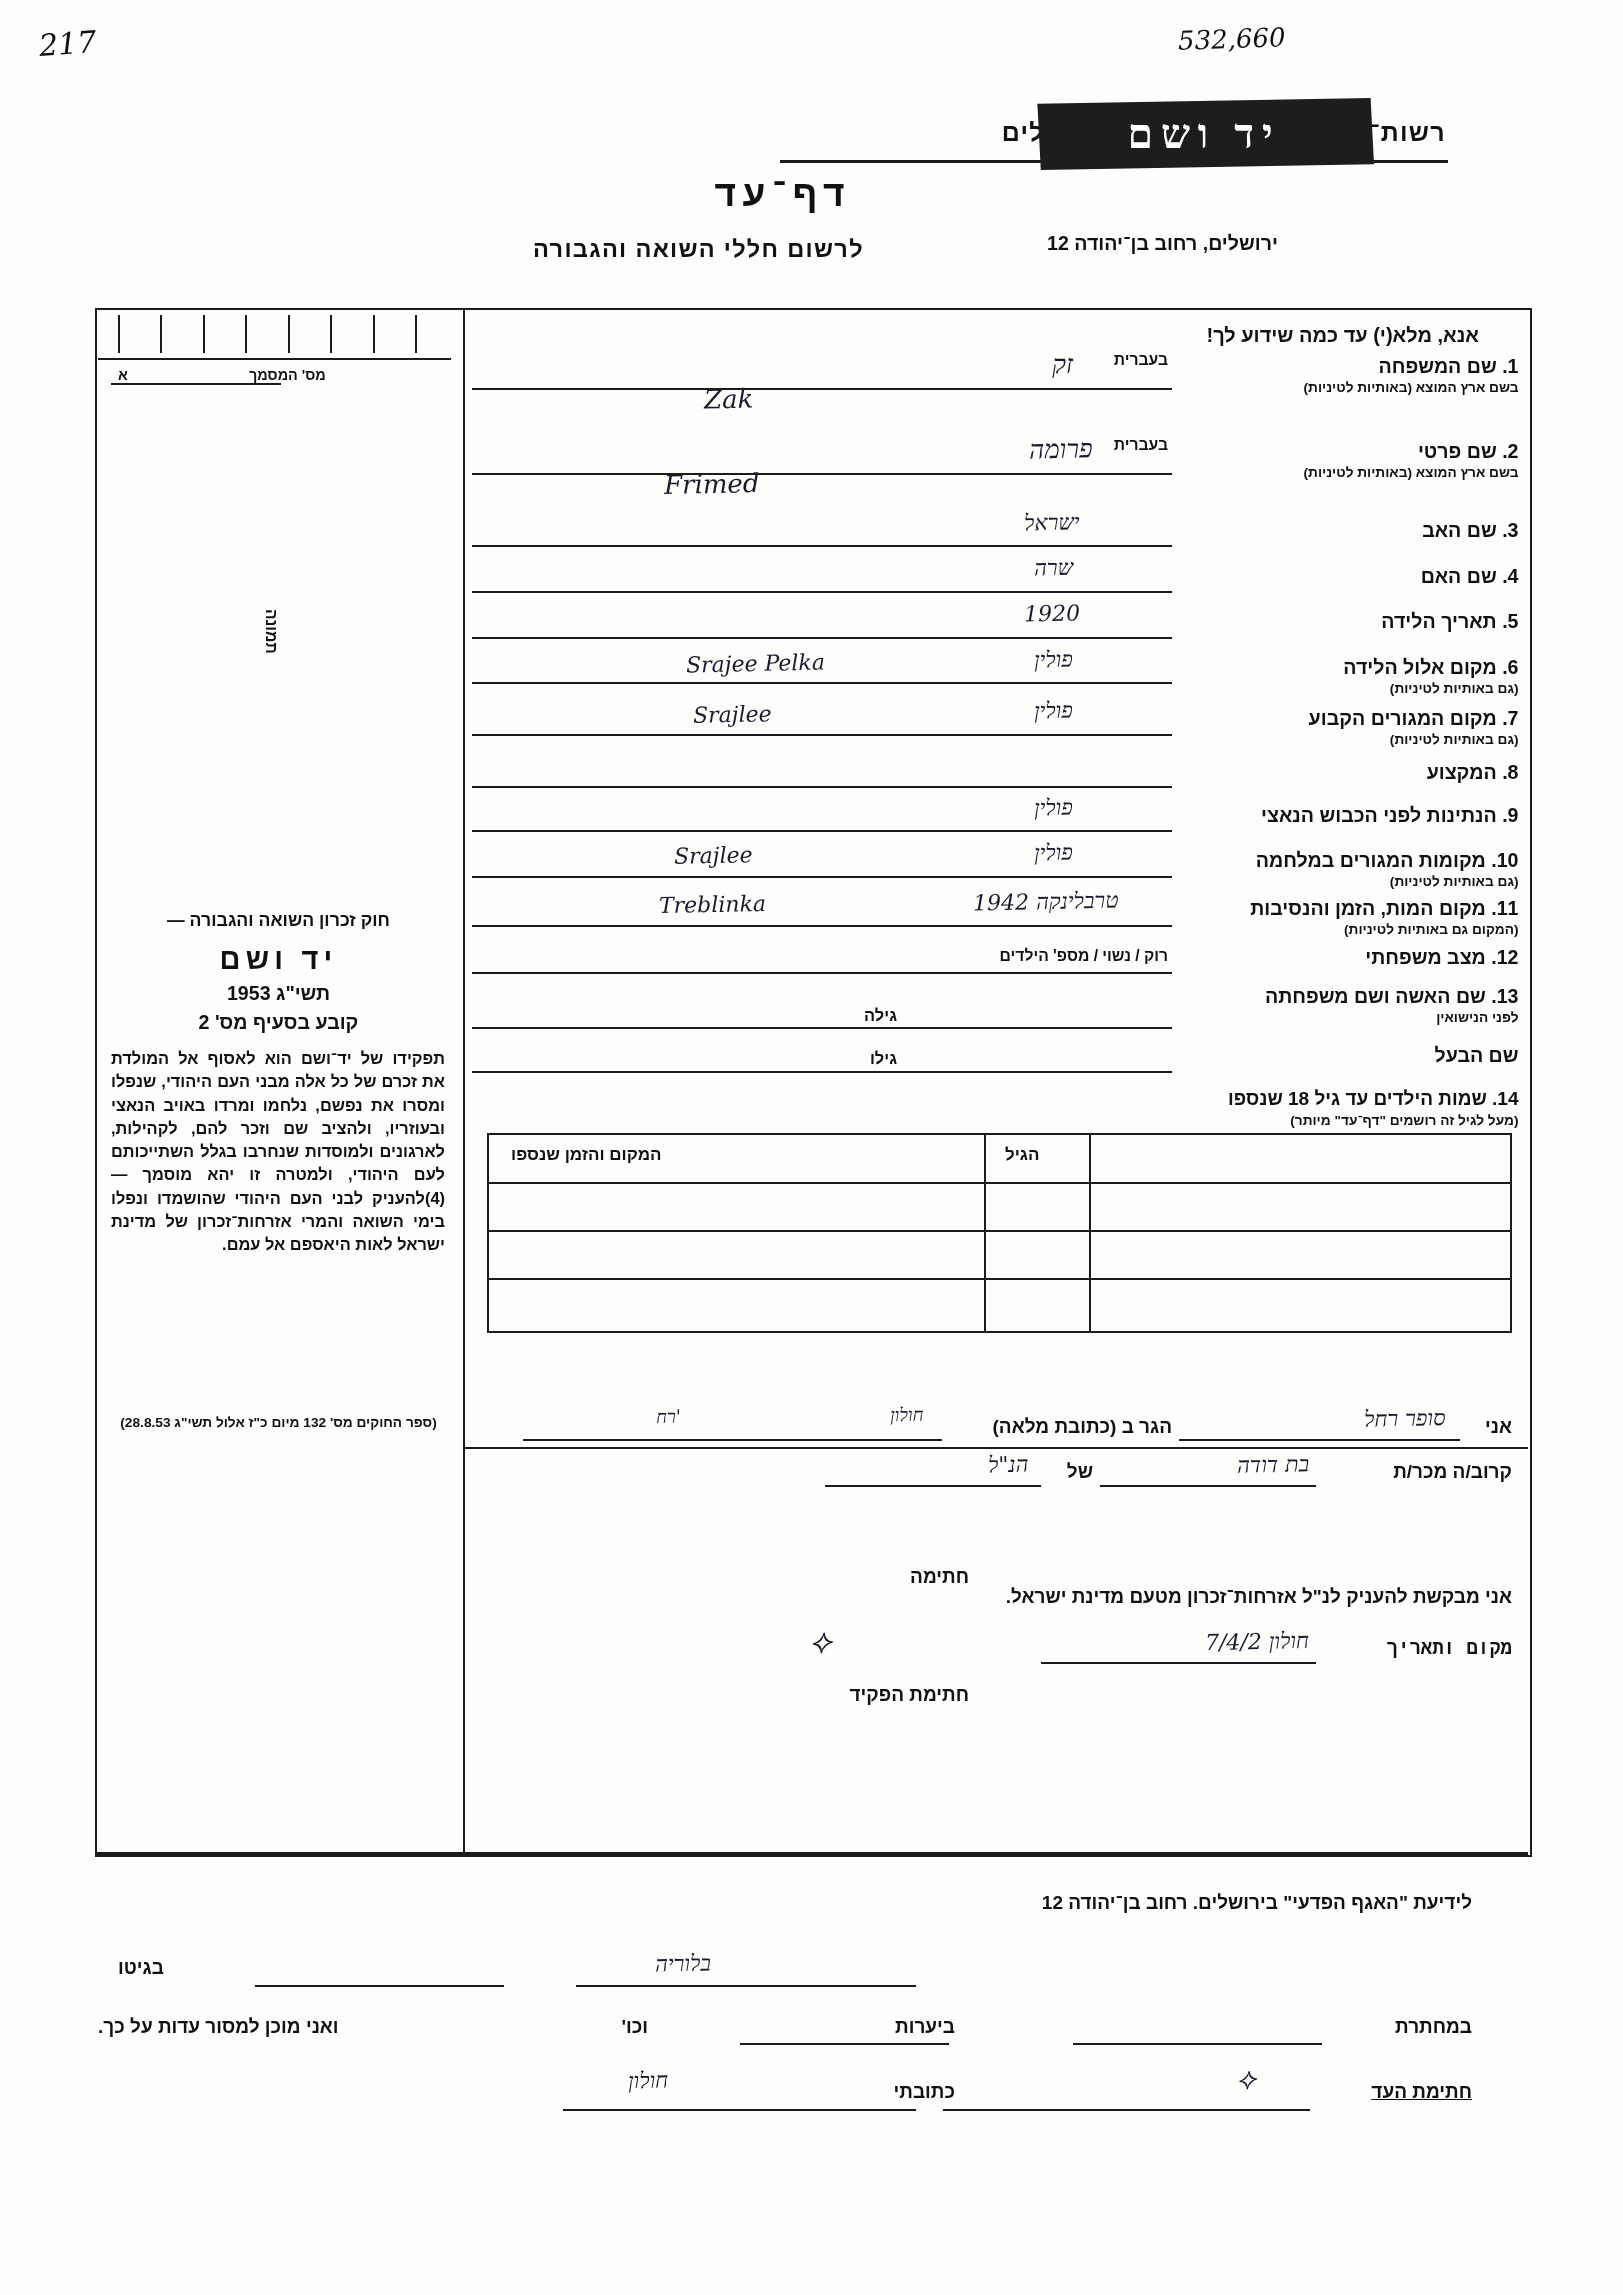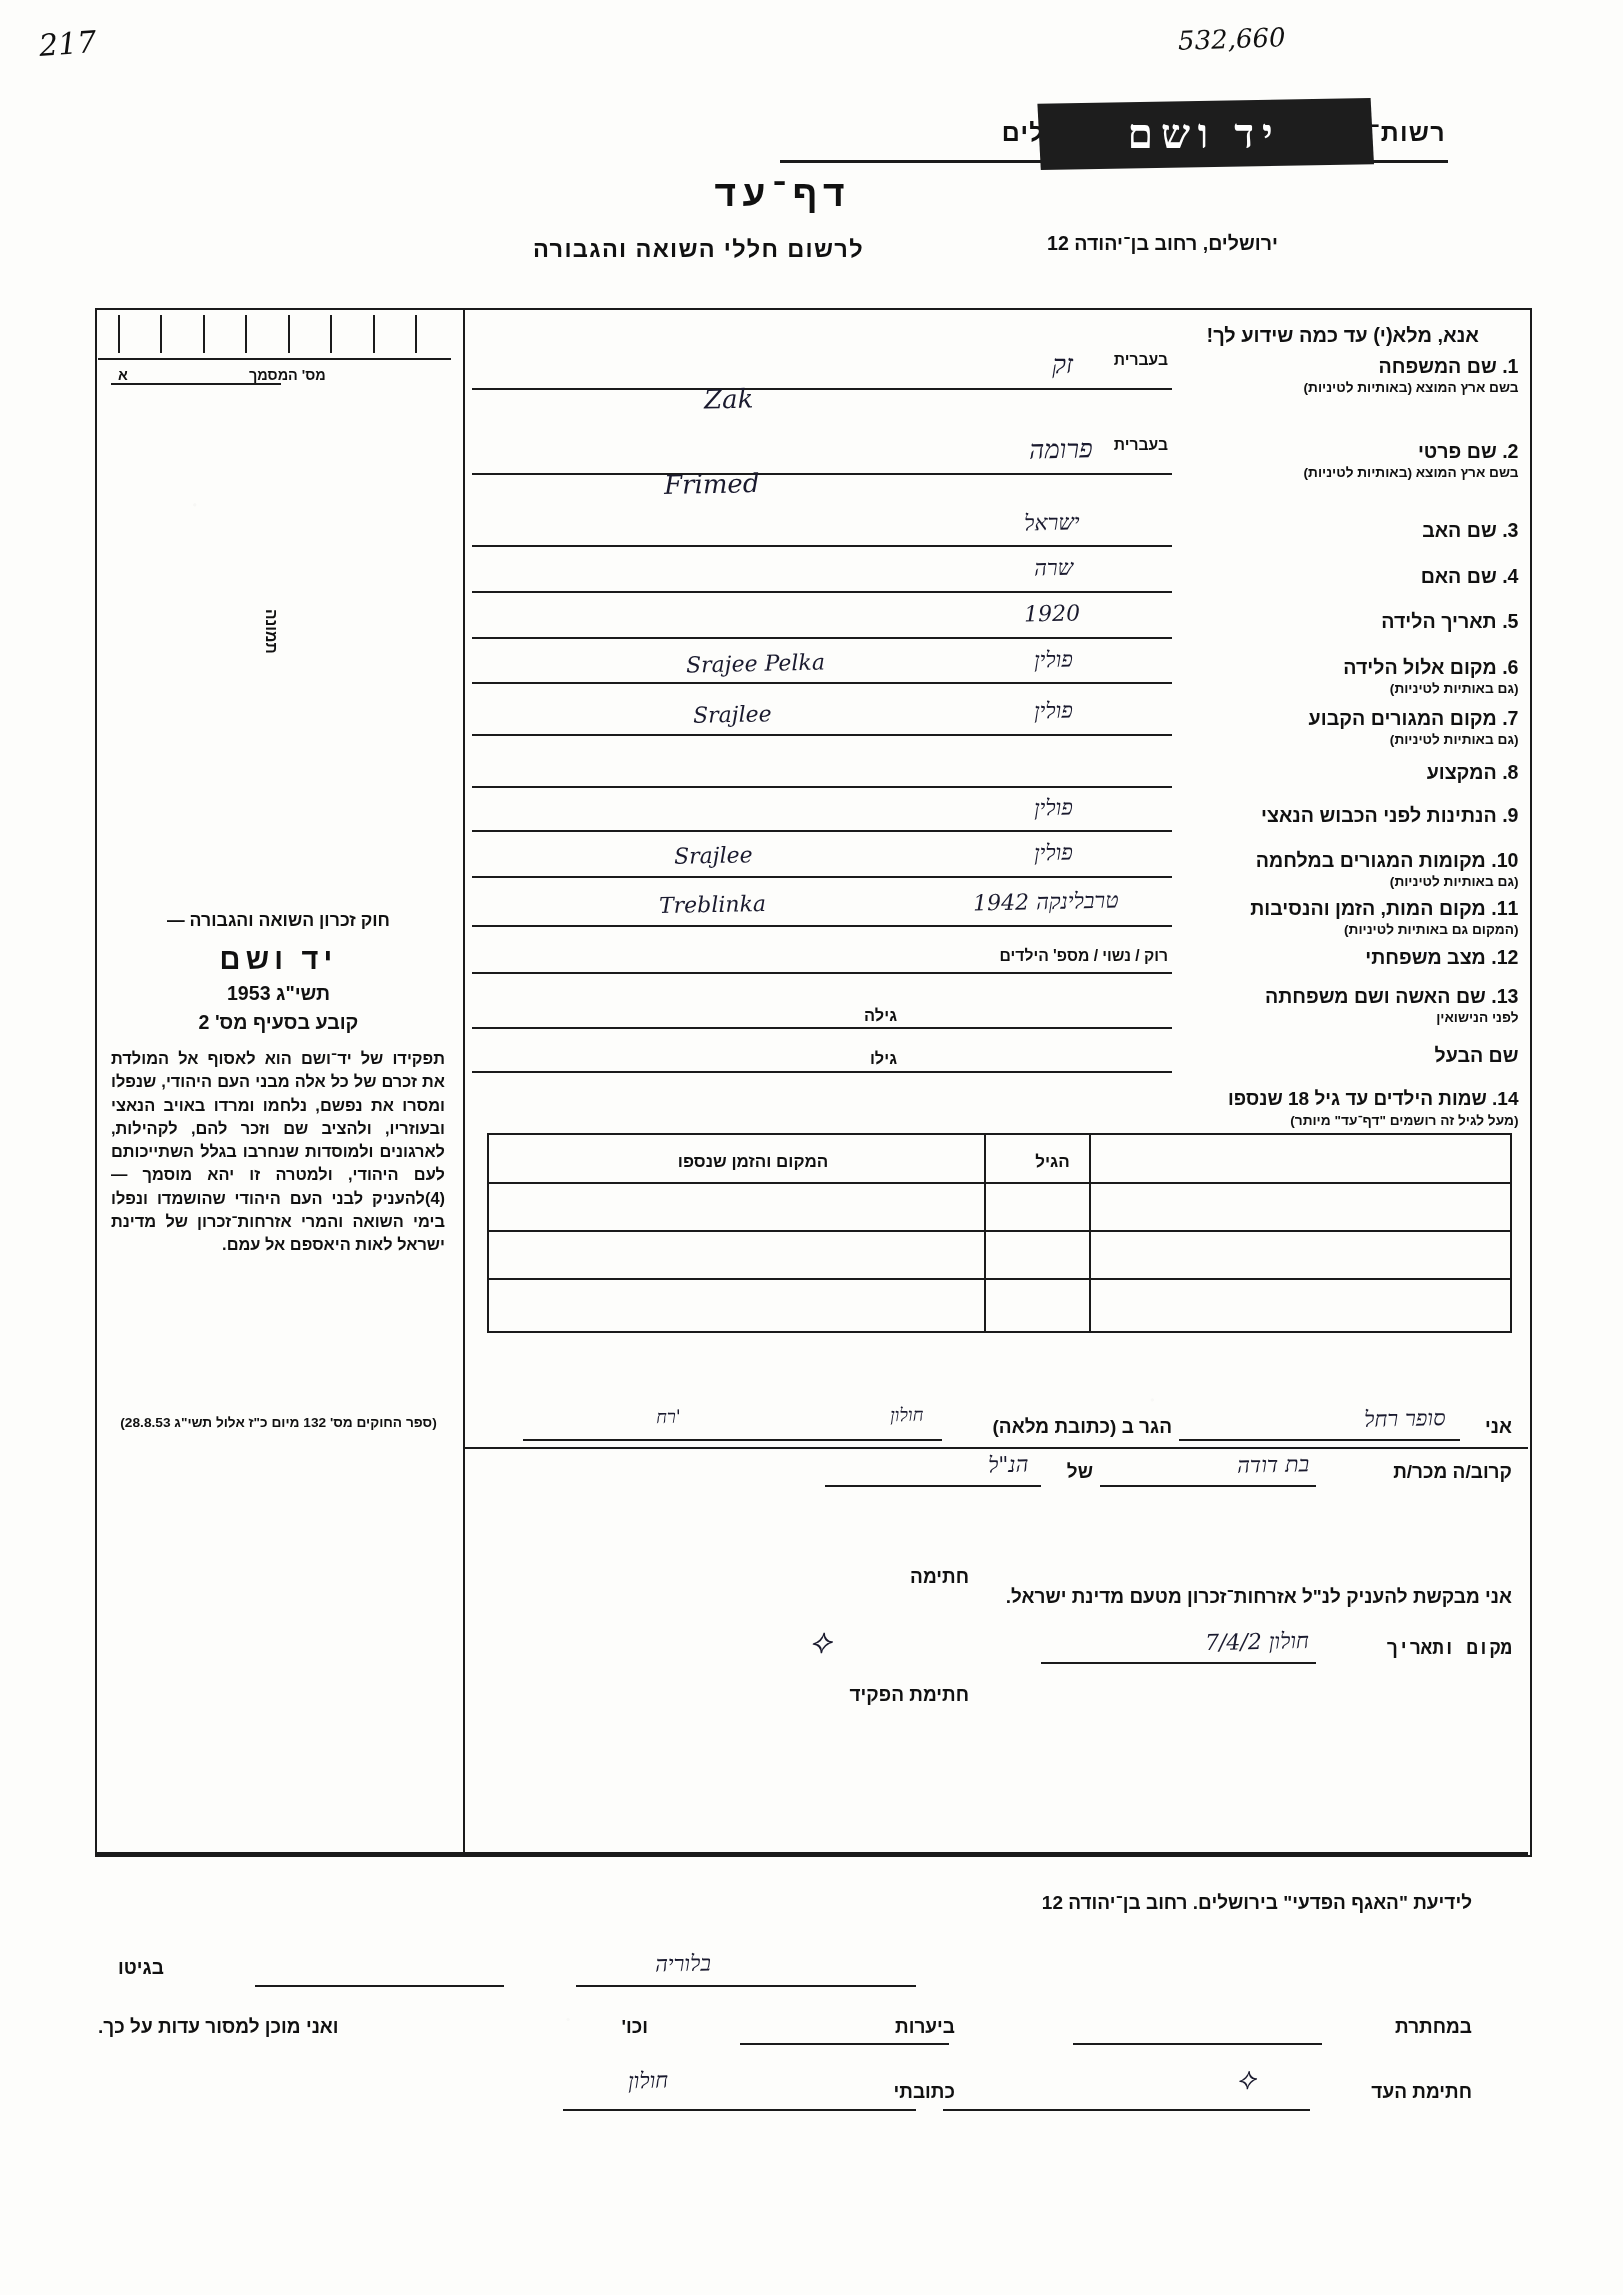--- a/index.html
+++ b/index.html
@@ -116,21 +116,21 @@
   
   #form{
     position:absolute;top:312px;right:98px;width:1060px;height:1538px;
   }
   
   #children-title{font-size:19px;font-weight:bold;direction:rtl;text-align:right;}
   #children-sub{font-size:13.7px;font-weight:bold;direction:rtl;text-align:right;}
   .ctable{position:absolute;border:2px solid #1b1b1b;}
   .ctable .col{position:absolute;top:0;width:2px;height:100%;background:#1b1b1b;}
   .ctable .row{position:absolute;left:0;width:100%;height:2px;background:#1b1b1b;}
-  .chead{position:absolute;font-size:17px;font-weight:bold;text-align:center;direction:rtl;margin-top:7px;}
+  .chead{position:absolute;font-size:17px;font-weight:bold;text-align:left;direction:rtl;}
   #note{font-size:17px;font-weight:bold;direction:rtl;letter-spacing:0.7px;}
   
   .decl{position:absolute;font-size:19px;font-weight:bold;direction:rtl;text-align:right;}
   .dline{position:absolute;height:2px;background:#1b1b1b;}
   #cert-box{
     position:absolute;border:2px solid #1b1b1b;
   }
   #cert-box-title{position:absolute;font-size:15.7px;font-weight:bold;direction:rtl;width:100%;text-align:center;}
   .frtext{position:absolute;font-size:19px;font-weight:bold;direction:rtl;text-align:right;}
   
@@ -345,21 +345,21 @@
   <div class="frtext" style="top:1957px;left:118px;width:118px;text-align:left;">בגיטו</div>
   <div class="line" style="top:1985px;left:255px;width:249px;height:2px;"></div>
 
   <div class="frtext" style="top:2016px;right:151px;width:170px;">במחתרת</div>
   <div class="line" style="top:2043px;left:1073px;width:249px;height:2px;"></div>
   <div class="frtext" style="top:2016px;right:668px;width:144px;">ביערות</div>
   <div class="line" style="top:2043px;left:740px;width:209px;height:2px;"></div>
   <div class="frtext" style="top:2016px;right:975px;width:72px;">וכו'</div>
   <div class="frtext" style="top:2016px;left:98px;width:406px;text-align:left;">ואני מוכן למסור עדות על כך.</div>
 
-  <div class="frtext" style="top:2081px;right:151px;width:183px;">חתימת העד</div>
+  <div class="frtext" style="top:2081px;right:151px;width:183px;text-decoration:underline;">חתימת העד</div>
   <div class="abs hw hw-lg" style="top:2061px;right:367px;transform:rotate(-8deg);font-size:30px;">⟡</div>
   <div class="line" style="top:2109px;left:943px;width:367px;height:2px;"></div>
   <div class="frtext" style="top:2081px;right:668px;width:131px;">כתובתי</div>
   <div class="abs hw hw-md" style="top:2068px;left:628px;">חולון</div>
   <div class="line" style="top:2109px;left:563px;width:353px;height:2px;"></div>
 
 </div>
 
 
 </body></html>

